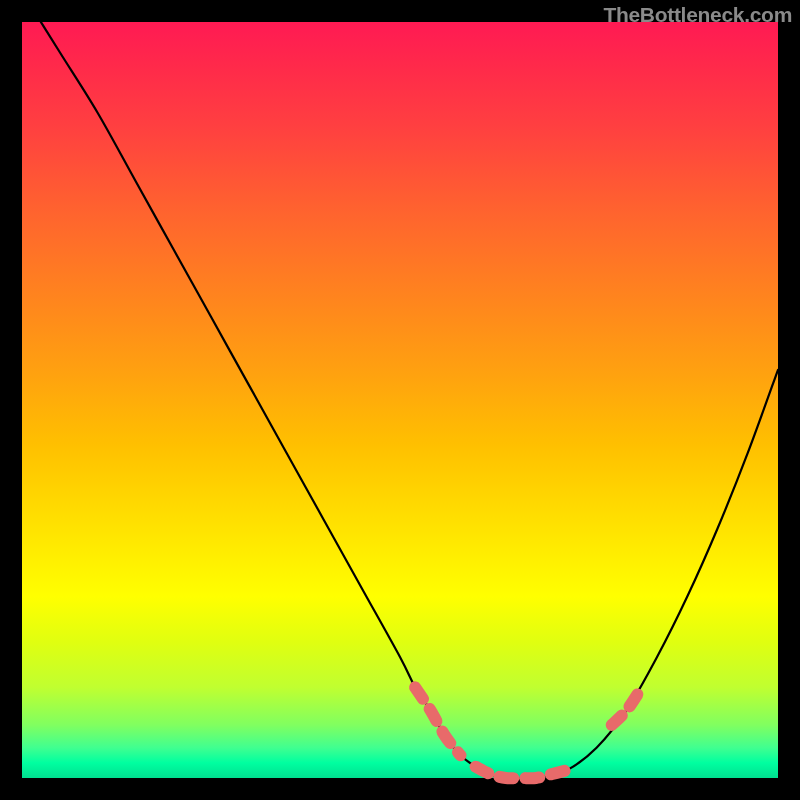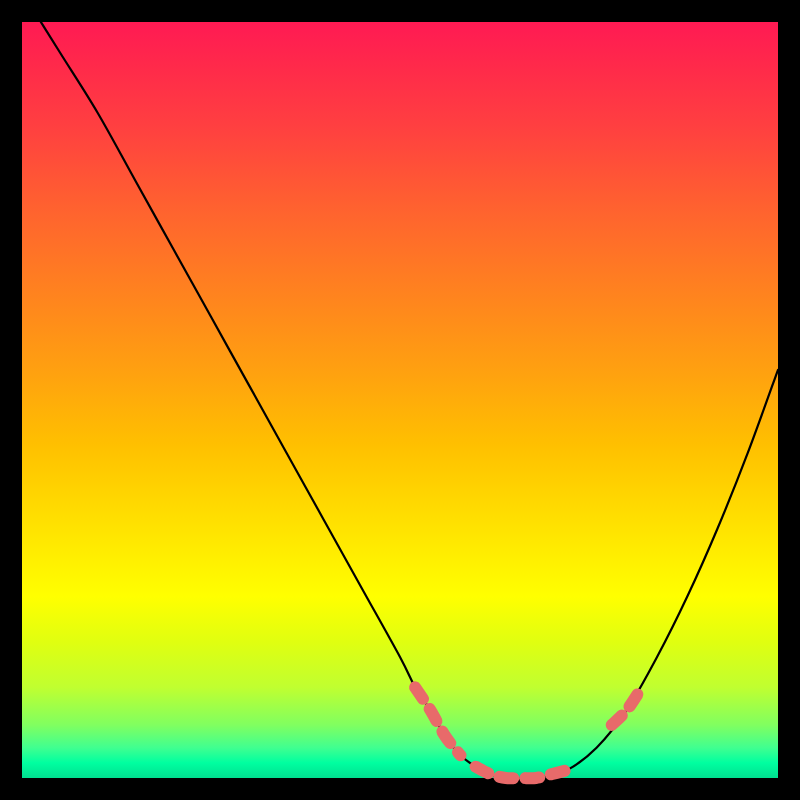--- a/index.html
+++ b/index.html
@@ -49,20 +49,21 @@
     top: 0;
     width: 756px;
     height: 756px;
     overflow: visible;
   }
 </style>
 </head>
 <body>
 
 <div class="container">
+  <div class="watermark">TheBottleneck.com</div>
   <div class="plot-area">
     <svg class="curve" viewBox="0 0 756 756" preserveAspectRatio="none">
       <path id="main-curve" fill="none" stroke="#000" stroke-width="2.2" stroke-linecap="round" stroke-linejoin="round" d="M 0 -30.24000000000001 C 6.30 -20.16, 25.20 10.08, 37.80 30.24 C 50.40 50.40, 63.00 69.30, 75.60 90.72 C 88.20 112.14, 100.80 136.08, 113.40 158.76 C 126.00 181.44, 138.60 204.12, 151.20 226.80 C 163.80 249.48, 176.40 272.16, 189.00 294.84 C 201.60 317.52, 214.20 340.20, 226.80 362.88 C 239.40 385.56, 252.00 408.24, 264.60 430.92 C 277.20 453.60, 289.80 476.28, 302.40 498.96 C 315.00 521.64, 327.60 544.32, 340.20 567.00 C 352.80 589.68, 369.18 618.66, 378.00 635.04 C 386.82 651.42, 388.08 656.46, 393.12 665.28 C 398.16 674.10, 403.20 679.77, 408.24 687.96 C 413.28 696.15, 418.32 706.86, 423.36 714.42 C 428.40 721.98, 433.44 728.28, 438.48 733.32 C 443.52 738.36, 448.56 741.51, 453.60 744.66 C 458.64 747.81, 463.68 750.33, 468.72 752.22 C 473.76 754.11, 476.28 755.37, 483.84 756.00 C 491.40 756.63, 504.00 757.26, 514.08 756.00 C 524.16 754.74, 534.24 753.48, 544.32 748.44 C 554.40 743.40, 564.48 735.84, 574.56 725.76 C 584.64 715.68, 594.72 703.08, 604.80 687.96 C 614.88 672.84, 624.96 653.94, 635.04 635.04 C 645.12 616.14, 655.20 595.98, 665.28 574.56 C 675.36 553.14, 685.44 530.46, 695.52 506.52 C 705.60 482.58, 715.68 457.38, 725.76 430.92 C 735.84 404.46, 750.96 361.62, 756.00 347.76"></path>
       <g id="highlights">
           <path d="M 393.12 665.28 C 395.64 669.06, 403.20 679.77, 408.24 687.96 C 413.28 696.15, 418.32 706.86, 423.36 714.42 C 428.40 721.98, 435.96 730.17, 438.48 733.32" fill="none" stroke="#e86a6a" stroke-width="12" stroke-linecap="round" stroke-dasharray="14 12"></path>
           <path d="M 453.59999999999997 744.66 C 456.12 745.92, 463.68 750.33, 468.72 752.22 C 473.76 754.11, 478.80 755.37, 483.84 756.00 C 488.88 756.63, 493.92 756.00, 498.96 756.00 C 504.00 756.00, 509.04 756.63, 514.08 756.00 C 519.12 755.37, 524.16 753.48, 529.20 752.22 C 534.24 750.96, 541.80 749.07, 544.32 748.44" fill="none" stroke="#e86a6a" stroke-width="12" stroke-linecap="round" stroke-dasharray="14 12"></path>
           <path d="M 589.6800000000001 703.08 C 592.20 700.56, 599.76 694.26, 604.80 687.96 C 609.84 681.66, 617.40 669.06, 619.92 665.28" fill="none" stroke="#e86a6a" stroke-width="12" stroke-linecap="round" stroke-dasharray="14 12"></path>
         </g>
     </svg>
   </div>

